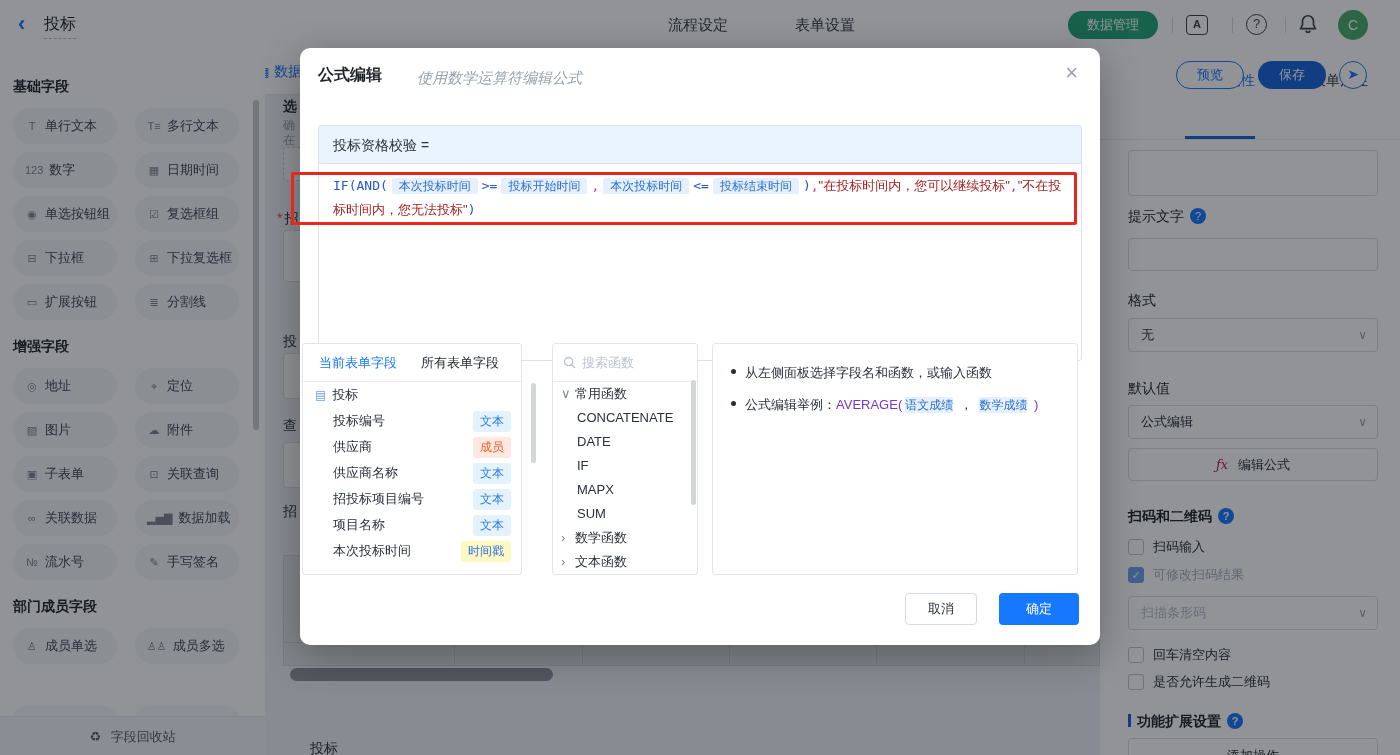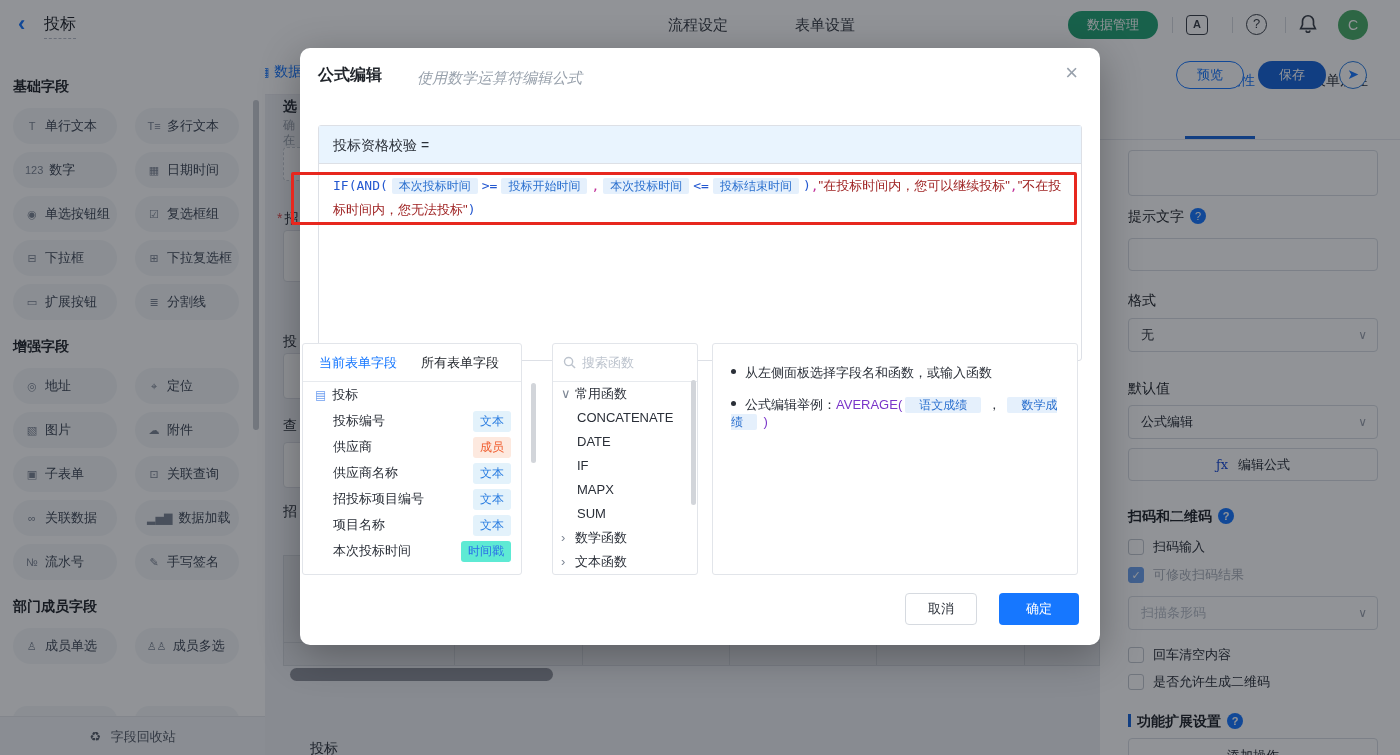--- a/index.html
+++ b/index.html
@@ -61,21 +61,21 @@
   .rs-label { position:absolute; left:28px; font-size:14px; color:#1f2329; }
   .q-ic { display:inline-block; width:16px; height:16px; border-radius:50%; background:#1677ff; color:#fff; font-size:11px; text-align:center; line-height:16px; margin-left:6px; vertical-align:1px;}
   .rs-select { position:absolute; left:28px; width:250px; height:34px; border:1px solid #d9dde3; border-radius:4px; font-size:13px; color:#2a2f38; line-height:32px; padding:0 12px; background:#fff;}
   .rs-select .chev { position:absolute; right:10px; top:0; color:#9aa1ad; font-size:12px;}
   .rs-select.muted { color:#b7bdc7; }
   .cb-row { position:absolute; left:28px; height:18px; font-size:13px; color:#2a2f38; display:flex; align-items:center; cursor:pointer;}
   .cb { width:16px; height:16px; border:1px solid #c3c8d0; border-radius:3px; background:#fff; margin-right:9px; font-size:11px; line-height:14px; text-align:center; color:#fff;}
   .cb.checked { background:#6ea3ee; border-color:#6ea3ee; }
   .cb-row.disabled { color:#aab0ba; }
   #fx-btn { position:absolute; left:28px; top:398px; width:250px; height:33px; border:1px solid #d9dde3; border-radius:4px; text-align:center; line-height:31px; font-size:13px; color:#2a2f38; cursor:pointer;}
-  #fx-btn .fx { color:#1d4ed8; margin-right:10px; font-family:"DejaVu Serif",serif;}
+  #fx-btn .fx { color:#be185d; font-style:italic; margin-right:10px; font-family:"DejaVu Serif",serif;}
   .rs-section { position:absolute; left:28px; font-size:14px; font-weight:bold; color:#1f2329;}
   .blue-bar { display:inline-block; width:3px; height:13px; background:#1664d9; margin-right:6px; vertical-align:-1px;}
   #add-action { position:absolute; left:28px; top:688px; width:250px; height:40px; border:1px solid #d9dde3; border-radius:4px; text-align:center; line-height:34px; font-size:13px; color:#2a2f38;}
 
   
   #mask { position:absolute; inset:0; background:rgba(12,16,24,0.45); z-index:40; }
 
   
   #modal { position:absolute; left:300px; top:48px; width:800px; height:597px; background:#fff; border-radius:10px; z-index:60; box-shadow:0 10px 40px rgba(0,0,0,.3);}
   #modal-title { position:absolute; left:18px; top:17px; font-size:16px; font-weight:bold; color:#1f2329;}
@@ -95,36 +95,36 @@
   #vars-tabs { height:38px; border-bottom:1px solid #e7eaee; font-size:13px; line-height:38px;}
   #vars-tabs .vt { cursor:pointer; }
   #vars-tabs .vt.active { color:#1677ff; }
   .tree-row { height:26px; display:flex; align-items:center; font-size:13px; color:#2a2f38; padding:0 10px 0 12px; cursor:pointer;}
   .tree-row .doc { color:#6f9ff0; margin-right:6px; font-size:12px;}
   .tree-row.child { padding-left:30px; }
   .tree-row .vname { flex:1; white-space:nowrap; overflow:hidden;}
   .badge { font-size:12px; padding:2px 7px; border-radius:3px; white-space:nowrap;}
   .badge-text { background:#e3f2fb; color:#2a7de1; }
   .badge-member { background:#fde9df; color:#f05b2d; }
-  .badge-time { background:#5eead4; color:#2a6fe8; }
+  .badge-time { background:#fef9c3; color:#2a6fe8; }
   #vars-scroll { position:absolute; left:531px; top:383px; width:5px; height:80px; background:#d2d5da; border-radius:3px; z-index:65;}
   #fns-panel { left:252px; width:146px; }
   #fn-search { height:38px; border-bottom:1px solid #e7eaee; display:flex; align-items:center; padding:0 10px;}
   #fn-search svg { margin-right:6px; }
   #fn-search input { border:none; outline:none; width:90px; font-size:13px; color:#2a2f38; font-family:inherit;}
   #fn-search input::placeholder { color:#bcc3cd; }
   .fn-group { height:24px; line-height:24px; font-size:13px; color:#2a2f38; padding-left:8px; cursor:pointer; white-space:nowrap;}
   .fn-group .ch { color:#7f8price691; display:inline-block; width:14px; color:#7d8694;}
   .fn-item { height:24px; line-height:24px; font-size:13px; color:#2a2f38; padding-left:24px; cursor:pointer;}
   #fns-scroll { position:absolute; left:691px; top:380px; width:5px; height:125px; background:#d2d5da; border-radius:3px; z-index:65;}
   #help-panel { left:412px; width:366px; padding:20px 18px; font-size:13px; color:#2a2f38;}
   .help-line { margin-bottom:14px; }
   .bullet { display:inline-block; width:5px; height:5px; border-radius:50%; background:#2a2f38; vertical-align:3px; margin-right:9px;}
   .ex-fn { color:#7a35c9; }
-  .ex-chip { background:#e5f0fc; color:#2a6fce; padding:1px 14px; border-radius:2px; margin:0 3px; font-size:12px;}
+  .ex-chip { background:#e5f0fc; color:#2a6fce; padding:1px 0; border-radius:2px; margin:0 3px; font-size:12px;}
   #btn-cancel { position:absolute; left:605px; top:545px; width:72px; height:32px; border:1px solid #d6dae0; border-radius:4px; background:#fff; text-align:center; line-height:30px; font-size:13px; color:#2a2f38; cursor:pointer;}
   #btn-ok { position:absolute; left:699px; top:545px; width:80px; height:32px; border-radius:4px; background:#1677ff; text-align:center; line-height:32px; font-size:13px; color:#fff; cursor:pointer;}
 </style>
 </head>
 <body>
 
 <div id="topbar">
   <span id="back">‹</span>
   <span id="app-title">投标</span>
   <div id="topbar-tabs">

